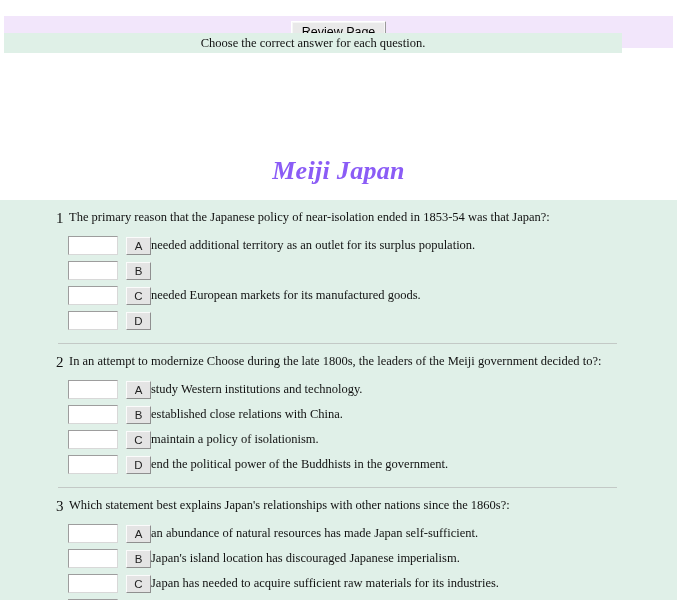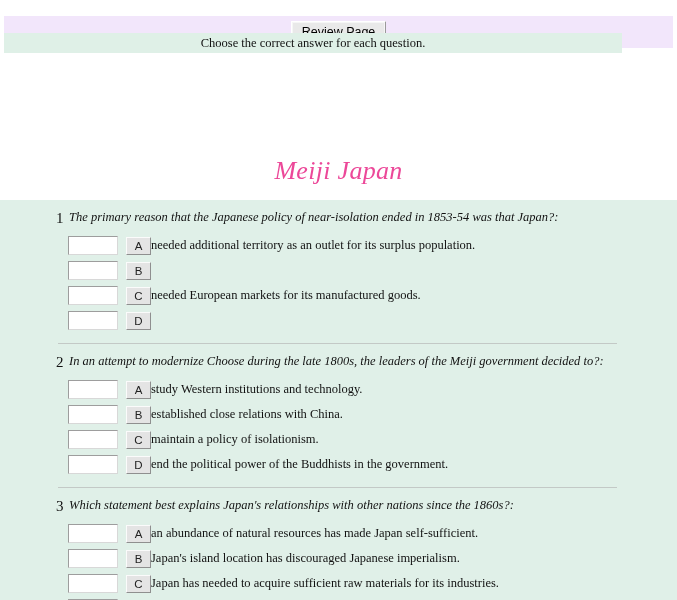--- a/index.html
+++ b/index.html
@@ -80,25 +80,25 @@
     height: 147px;
     background: #ffffff;
   }
   .quiz-title {
     position: absolute;
     left: 0;
     top: 103px;
     width: 677px;
     text-align: center;
     font-family: "Liberation Serif", "DejaVu Serif", serif;
-    font-weight: normal;
+    font-weight: bold;
     font-style: italic;
     font-size: 26px;
     line-height: 30px;
-    color: #ec4899;
+    color: #8b5cf6;
     letter-spacing: 0.3px;
   }
 
   
   .content {
     position: absolute;
     left: 0;
     top: 200px;
     width: 677px;
     height: 400px;
@@ -122,21 +122,20 @@
     font-family: "Liberation Serif", "DejaVu Serif", serif;
     color: #111;
     min-width: 13px;
     position: relative;
     top: 2px;
   }
   .q-text {
     font-size: 12.5px;
     line-height: 15px;
     color: #111;
-    font-style: italic;
   }
 
   .options {
     padding: 8px 0 0 0;
   }
   .option-row {
     display: flex;
     align-items: center;
     padding: 0 0 0 68px;
     height: 25px;

